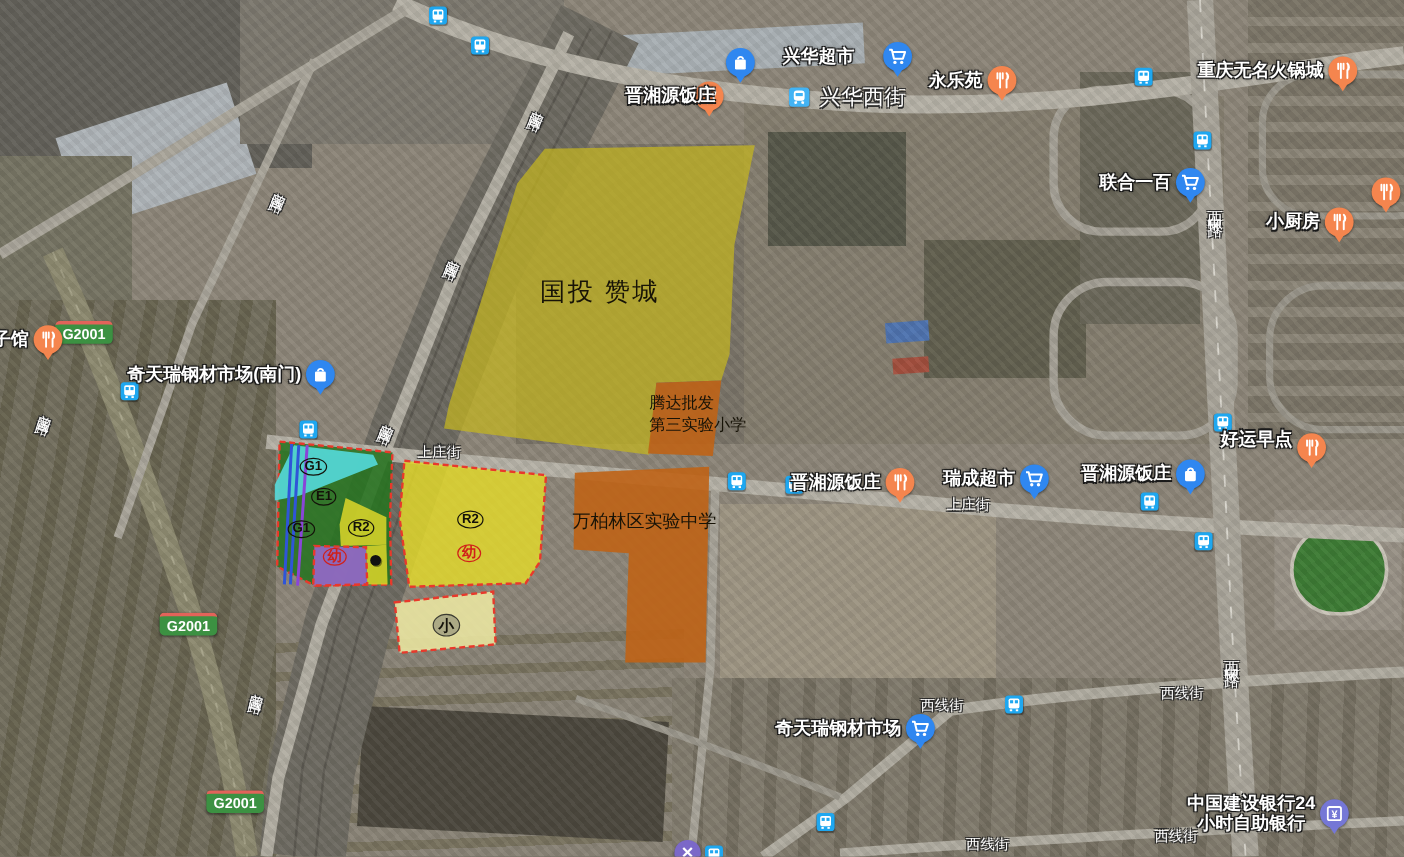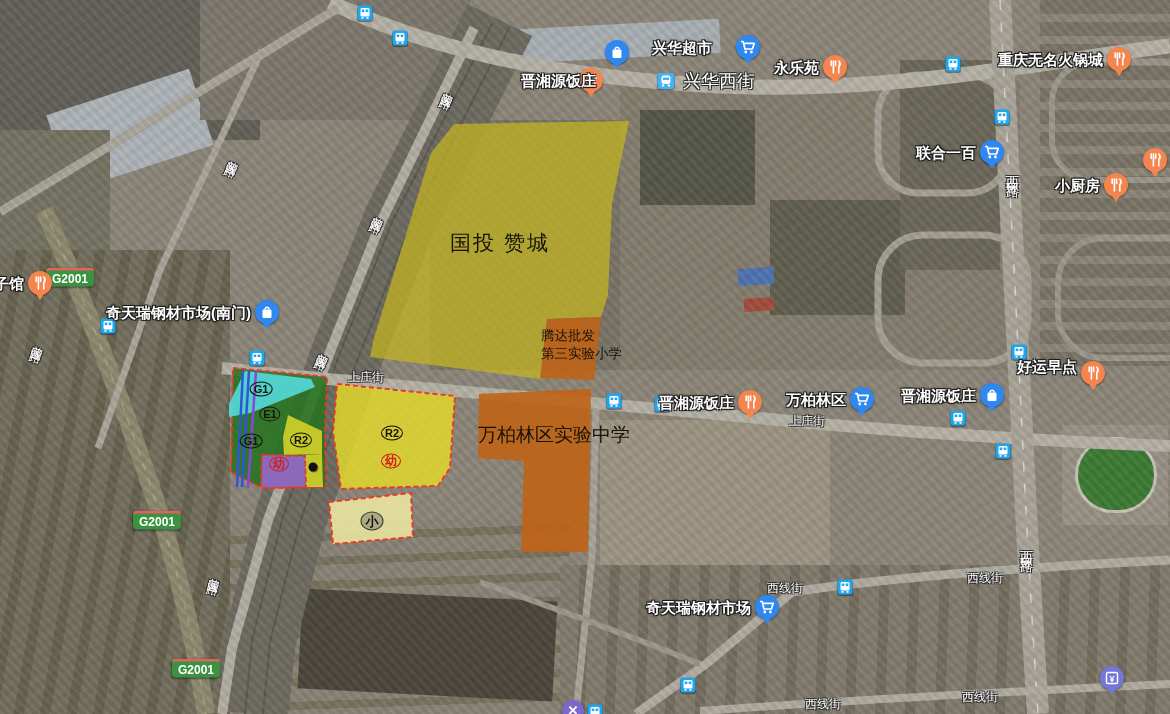--- a/index.html
+++ b/index.html
@@ -125,21 +125,21 @@
       <div class="zlabel pill" style="left: 270px; top: 414px;">E1</div>
       <div class="zlabel pill" style="left: 251px; top: 441px;">G1</div>
       <div class="zlabel pill" style="left: 301px; top: 440px;">R2</div>
       <div class="zlabel pill" style="left: 392px; top: 433px;">R2</div>
       <div class="zlabel red" style="left: 279px; top: 464px;">幼</div>
       <div class="zlabel red" style="left: 391px; top: 461px;">幼</div>
       <div class="zlabel dark" style="left: 372px; top: 521px;">小</div>
       <div class="overlay-label" style="font-size: 21px; top: 243px; letter-spacing: 2px; left: 500px; transform: translate(-50%, -50%);">国投 赞城</div>
       <div class="overlay-label" style="font-size: 13.5px; top: 327px; left: 541px;">腾达批发
 第三实验小学</div>
-      <div class="overlay-label" style="font-size: 19px; top: 435px; left: 554px; transform: translate(-50%, -50%);">万柏林区实验中学</div>
+      <div class="overlay-label" style="font-size: 15px; top: 435px; left: 537px; transform: translate(-50%, -50%);">万柏林区实验中学</div>
       <div class="dot-marker" style="left: 313px; top: 467px;"></div>
       <div class="road-label" style="left: 719px; top: 81px; font-size: 18px;">兴华西街</div>
       <div class="road-label" style="left: 366px; top: 377px; font-size: 12px;">上庄街</div>
       <div class="road-label" style="left: 807px; top: 421px; font-size: 12px;">上庄街</div>
       <div class="road-label" style="left: 785px; top: 588px; font-size: 12px;">西线街</div>
       <div class="road-label" style="left: 985px; top: 578px; font-size: 12px;">西线街</div>
       <div class="road-label" style="left: 823px; top: 704px; font-size: 12px;">西线街</div>
       <div class="road-label" style="left: 980px; top: 697px; font-size: 12px;">西线街</div>
       <div class="road-label vert" style="left: 1012px; top: 172px; font-size: 13px;">西中环路</div>
       <div class="road-label vert" style="left: 1026px; top: 547px; font-size: 13px;">西中环路</div>
@@ -354,21 +354,21 @@
       <div class="poi-label" style="right: 436px; top: 402px;">晋湘源饭庄</div>
       <div class="pin" style="left: 862px; top: 399px; background: rgb(47, 135, 240); color: rgb(47, 135, 240);">
         <svg width="24" height="24" viewBox="0 0 24 24">
           <g stroke="#fff" stroke-width="1.7" fill="none" stroke-linejoin="round">
             <path d="M5 6.5 h2.2 l1.8 7.5 h7.4 l1.8 -5.6 h-9.8"></path>
           </g>
           <circle cx="9.8" cy="17" r="1.4" fill="#fff"></circle>
           <circle cx="15.4" cy="17" r="1.4" fill="#fff"></circle>
         </svg>
       </div>
-      <div class="poi-label" style="right: 324px; top: 399px;">万柏林区</div>
+      <div class="poi-label" style="right: 324px; top: 399px;">瑞成超市</div>
       <div class="pin" style="left: 992px; top: 395px; background: rgb(47, 135, 240); color: rgb(47, 135, 240);">
         <svg width="24" height="24" viewBox="0 0 24 24">
           <rect x="7.5" y="9.5" width="9" height="8.5" rx="1.2" fill="#fff"></rect>
           <path d="M9.8 9.5 a2.4 3 0 0 1 4.6 0" stroke="#fff" stroke-width="1.5" fill="none"></path>
         </svg>
       </div>
       <div class="poi-label" style="right: 194px; top: 395px;">晋湘源饭庄</div>
       <div class="pin" style="left: 1093px; top: 373px; background: rgb(245, 133, 78); color: rgb(245, 133, 78);">
         <svg width="24" height="24" viewBox="0 0 24 24">
           <g stroke="#fff" stroke-width="1.6" stroke-linecap="round">
@@ -387,14 +387,16 @@
           <circle cx="15.4" cy="17" r="1.4" fill="#fff"></circle>
         </svg>
       </div>
       <div class="poi-label" style="right: 419px; top: 607px;">奇天瑞钢材市场</div>
       <div class="pin" style="left: 1112px; top: 678px; background: rgb(117, 119, 214); color: rgb(117, 119, 214);">
         <svg width="24" height="24" viewBox="0 0 24 24">
           <rect x="6.5" y="6.5" width="11" height="11" rx="1.5" stroke="#fff" stroke-width="1.5" fill="none"></rect>
           <text x="12" y="15.6" text-anchor="middle" font-size="9" font-weight="bold" fill="#fff" font-family="Liberation Sans, sans-serif">¥</text>
         </svg>
       </div>
+      <div class="poi-label" style="right: 74px; top: 678px;">中国建设银行24
+小时自助银行</div>
     </div>
 </div>
 
 </body></html>

